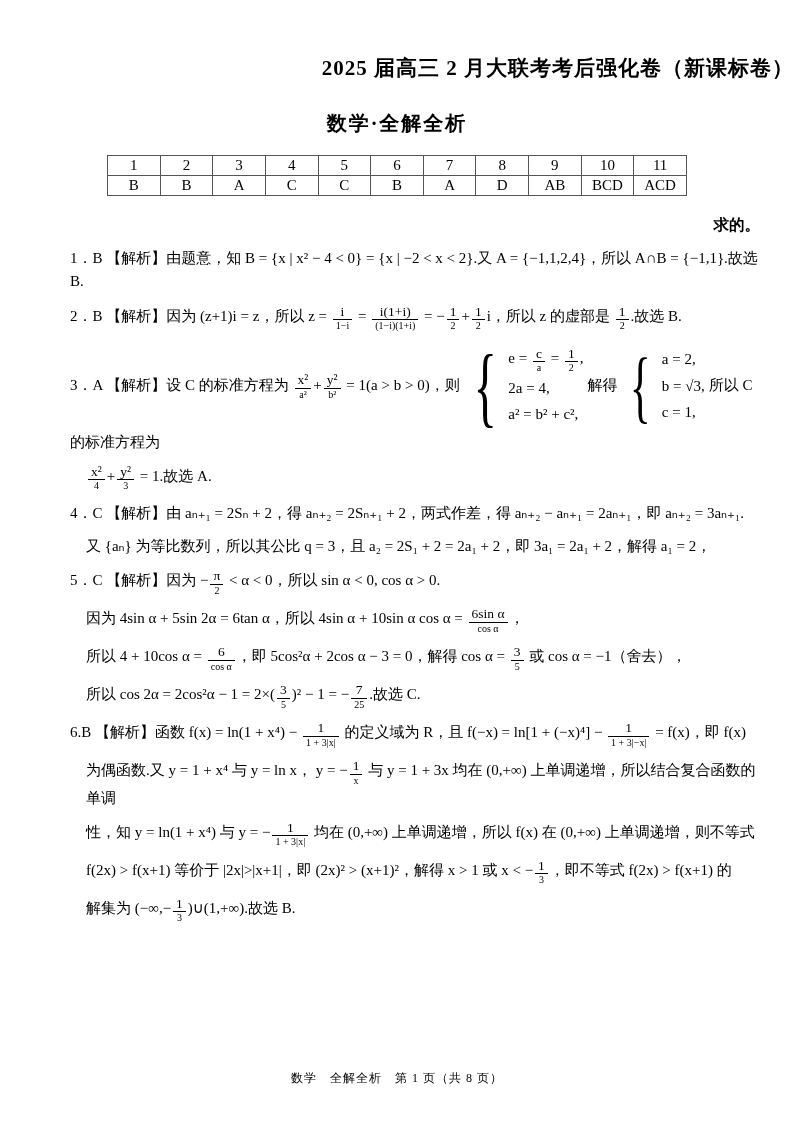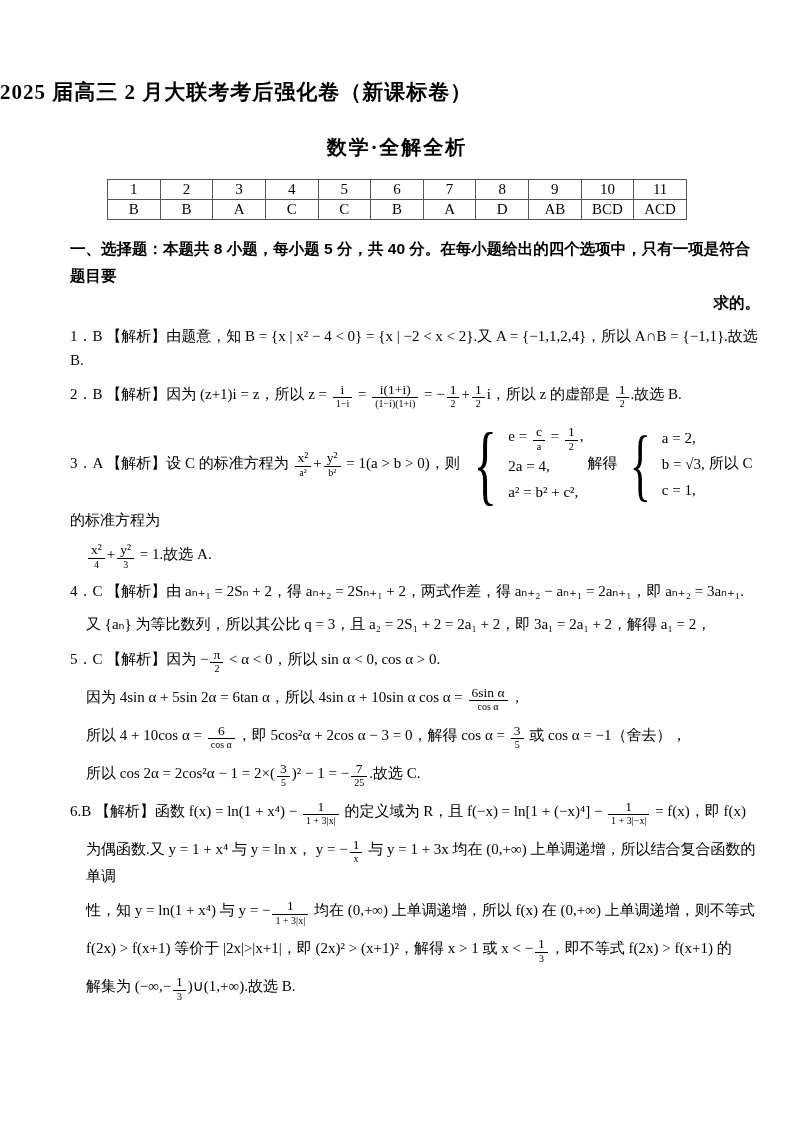--- a/index.html
+++ b/index.html
@@ -3,22 +3,22 @@
 <meta charset="utf-8">
 <style>
   html,body{margin:0;padding:0;background:#ffffff;}
   .page{
     width:794px;height:1123px;position:relative;margin:0 auto;
     background:#ffffff;color:#000;overflow:hidden;
     font-family:"Liberation Serif","DejaVu Sans",serif;
     font-size:15px;
   }
   .title{
-    text-align:left;font-weight:bold;font-size:21px;
-    padding-top:78px;letter-spacing:1px;
+    text-align:right;font-weight:bold;font-size:21px;
+    padding-top:54px;letter-spacing:1px;
     font-family:"Liberation Serif","DejaVu Sans",serif;
   }
   .subtitle{
     text-align:center;font-weight:bold;font-size:20px;margin-top:28px;letter-spacing:2px;
   }
   table.answers{
     border-collapse:collapse;margin:18px auto 0;width:580px;table-layout:fixed;
   }
   table.answers td{
     border:1px solid #555;text-align:center;height:19px;font-size:15px;padding:0;
@@ -84,21 +84,20 @@
           <td>D</td>
           <td>AB</td>
           <td>BCD</td>
           <td>ACD</td>
         </tr>
     </tbody>
   </table>
 
   <div class="content">
     <div class="heading">
-      <div class="h-line1">一、选择题：本题共 8 小题，每小题 5 分，共 40 分。在每小题给出的四个选项中，只有一项是符合题目要</div>
       <div class="h-line2">求的。</div>
     </div>
     <div class="problems">
         <div class="problem">
           <div class="pline">1．B 【解析】由题意，知 B = {x | x² − 4 &lt; 0} = {x | −2 &lt; x &lt; 2}.又 A = {−1,1,2,4}，所以 A∩B = {−1,1}.故选 B.</div>
         </div>
         <div class="problem">
           <div class="pline">2．B 【解析】因为 (z+1)i = z，所以 z = <span class="frac">
               <span class="fnum">i</span>
               <span class="fden">1−i</span>
@@ -201,13 +200,14 @@
               <span class="fden">3</span>
             </span>，即不等式 f(2x) &gt; f(x+1) 的</div>
           <div class="pline cont">解集为 (−∞,−<span class="frac">
               <span class="fnum">1</span>
               <span class="fden">3</span>
             </span>)∪(1,+∞).故选 B.</div>
         </div>
       </div>
   </div>
 
+  <div class="footer">数学　全解全析　第 1 页（共 8 页）</div>
 </div>
 
 </body></html>

